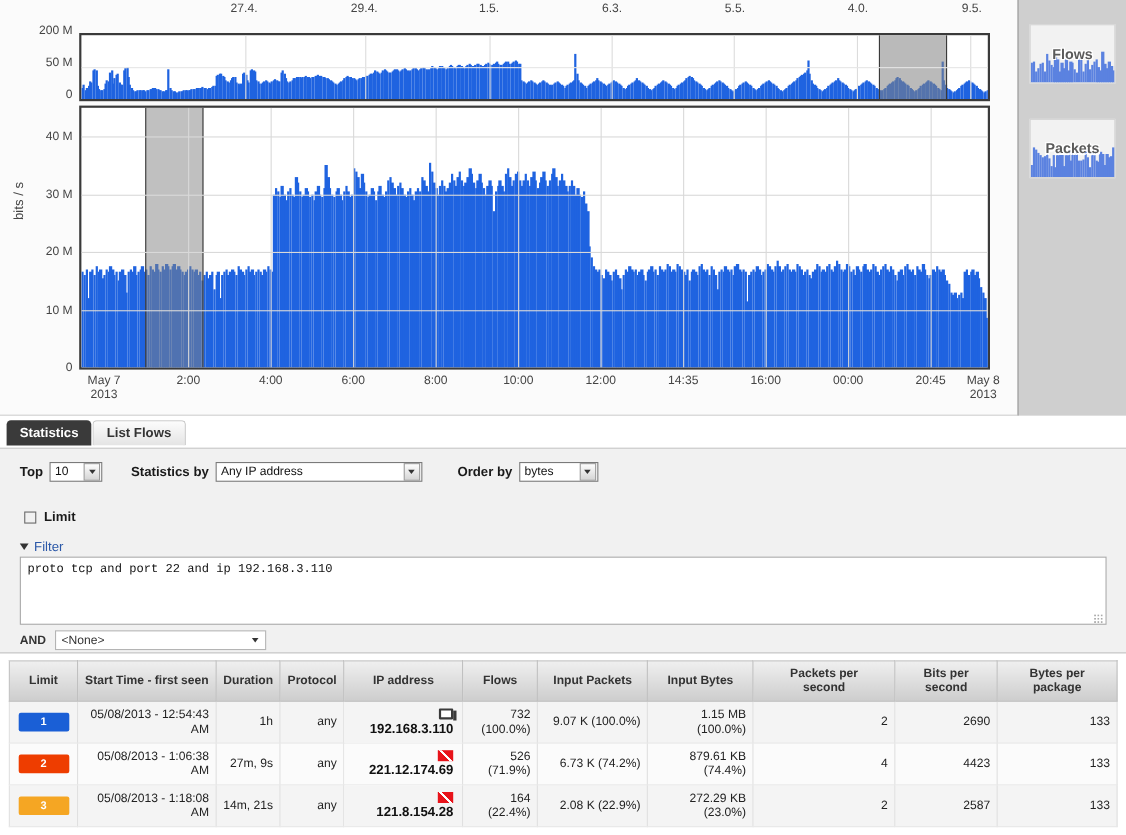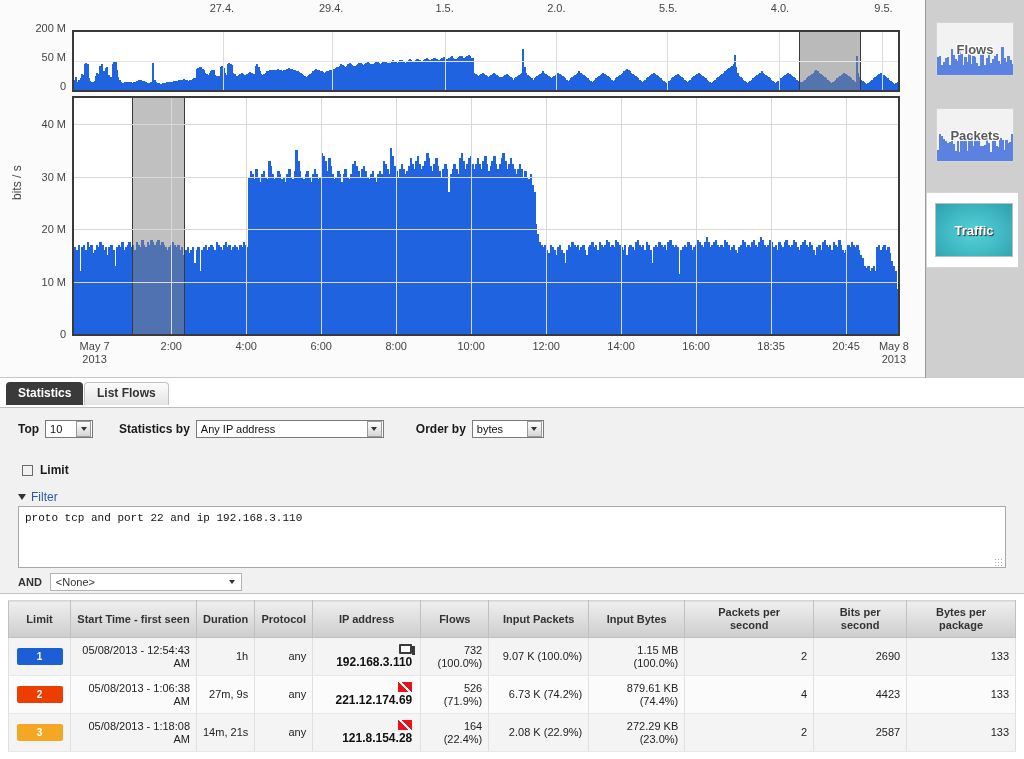--- a/index.html
+++ b/index.html
@@ -209,21 +209,21 @@
 
 <div id="app">
 
   <div id="chart-area">
 
     <div id="overview-wrap">
       <div id="overview-ticks">
           <div class="ov-tick" style="left: 221.868px;">27.4.</div>
           <div class="ov-tick" style="left: 331.164px;">29.4.</div>
           <div class="ov-tick" style="left: 444.6px;">1.5.</div>
-          <div class="ov-tick" style="left: 556.38px;">2.0.</div>
+          <div class="ov-tick" style="left: 556.38px;">6.3.</div>
           <div class="ov-tick" style="left: 668.16px;">5.5.</div>
           <div class="ov-tick" style="left: 779.94px;">4.0.</div>
           <div class="ov-tick" style="left: 883.44px;">9.5.</div>
         </div>
       <div id="ov-ylabels">
           <div class="ov-yl" style="top: -6px;">200 M</div>
           <div class="ov-yl" style="top: 23px;">50 M</div>
           <div class="ov-yl" style="top: 52px;">0</div>
         </div>
       <div id="overview-plot">
@@ -1309,23 +1309,23 @@
       </div>
 
     <div id="main-xlabels">
         <div class="mx-l" style="left: 94.6px;">May 7<br>2013</div>
         <div class="mx-l" style="left: 171.232px;">2:00</div>
         <div class="mx-l" style="left: 246.216px;">4:00</div>
         <div class="mx-l" style="left: 321.2px;">6:00</div>
         <div class="mx-l" style="left: 396.184px;">8:00</div>
         <div class="mx-l" style="left: 471.168px;">10:00</div>
         <div class="mx-l" style="left: 546.152px;">12:00</div>
-        <div class="mx-l" style="left: 621.136px;">14:00</div>
+        <div class="mx-l" style="left: 621.136px;">14:35</div>
         <div class="mx-l" style="left: 696.12px;">16:00</div>
-        <div class="mx-l" style="left: 771.104px;">18:35</div>
+        <div class="mx-l" style="left: 771.104px;">00:00</div>
         <div class="mx-l" style="left: 846.088px;">20:45</div>
         <div class="mx-l" style="left: 893.88px;">May 8<br>2013</div>
       </div>
   </div>
 
   <div id="sidebar">
     <div class="side-btn" id="btn-flows">
       <div class="spark">
           <div class="sbar" style="left: 0px; width: 2.45px; height: 17.8083px;"></div>
           <div class="sbar" style="left: 1.95px; width: 2.45px; height: 19.2158px;"></div>
@@ -1408,25 +1408,20 @@
           <div class="sbar" style="left: 64.35px; width: 2.45px; height: 21.4586px;"></div>
           <div class="sbar" style="left: 66.3px; width: 2.45px; height: 10.577px;"></div>
           <div class="sbar" style="left: 68.25px; width: 2.45px; height: 20.8014px;"></div>
           <div class="sbar" style="left: 70.2px; width: 2.45px; height: 17.6255px;"></div>
           <div class="sbar" style="left: 72.15px; width: 2.45px; height: 19.1359px;"></div>
           <div class="sbar" style="left: 74.1px; width: 2.45px; height: 27.1226px;"></div>
           <div class="sbar" style="left: 76.05px; width: 2.45px; height: 11.5239px;"></div>
         </div>
       <div class="side-label">Packets</div>
     </div>
-    <div id="traffic-holder">
-      <div id="btn-traffic">
-        <div class="side-label">Traffic</div>
-      </div>
-    </div>
   </div>
 
   <div id="tabs">
     <div class="tab active">Statistics</div>
     <div class="tab inactive">List Flows</div>
   </div>
   <div id="tab-underline"></div>
 
   <div id="controls">
 

